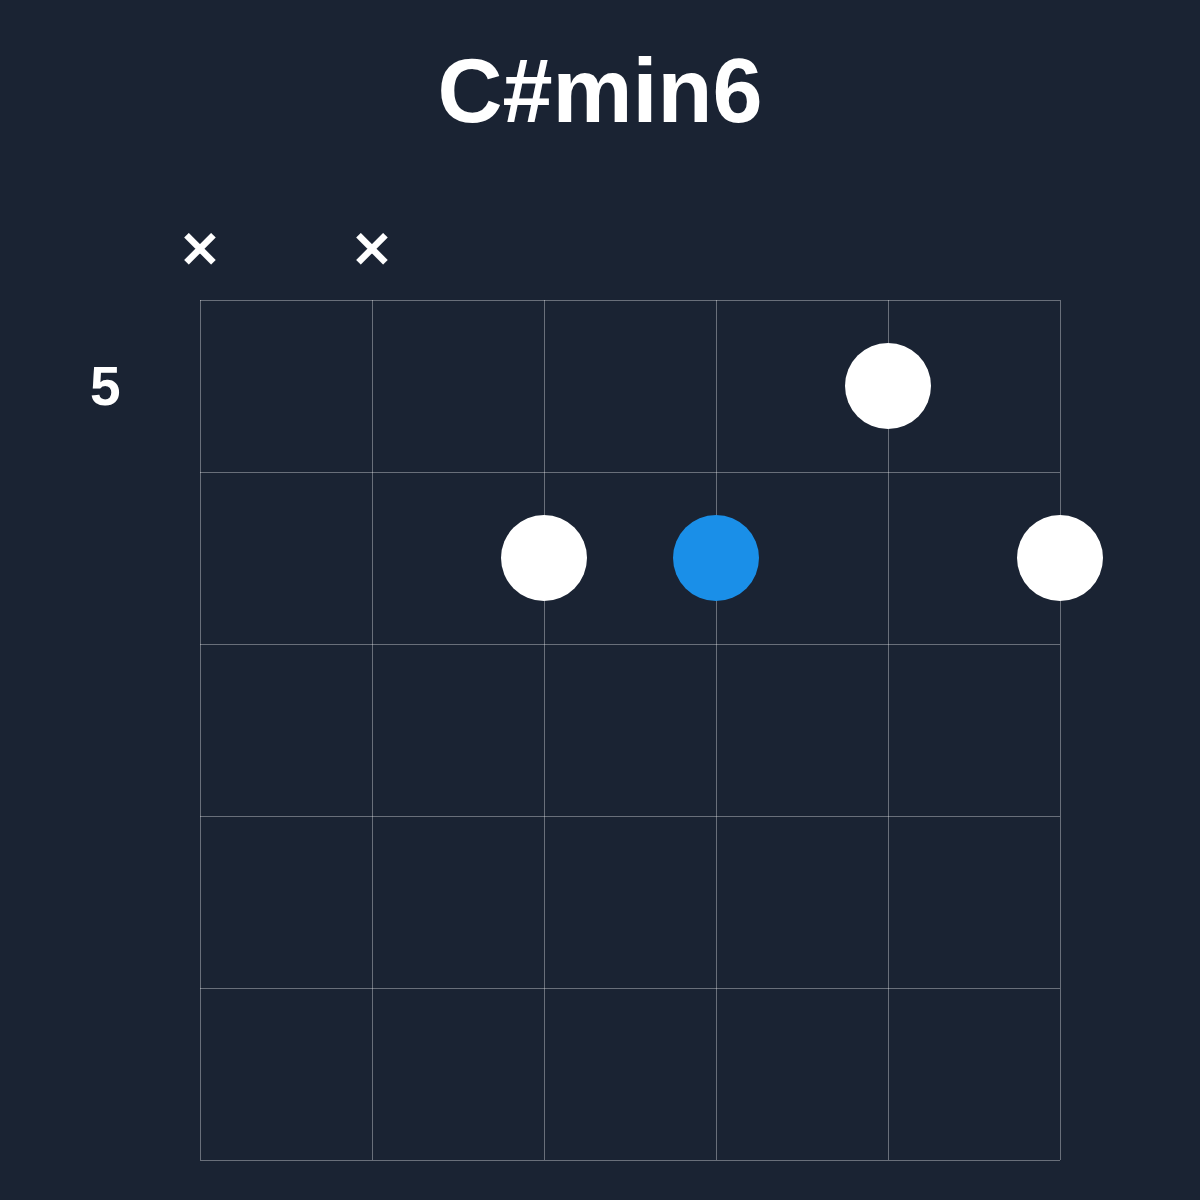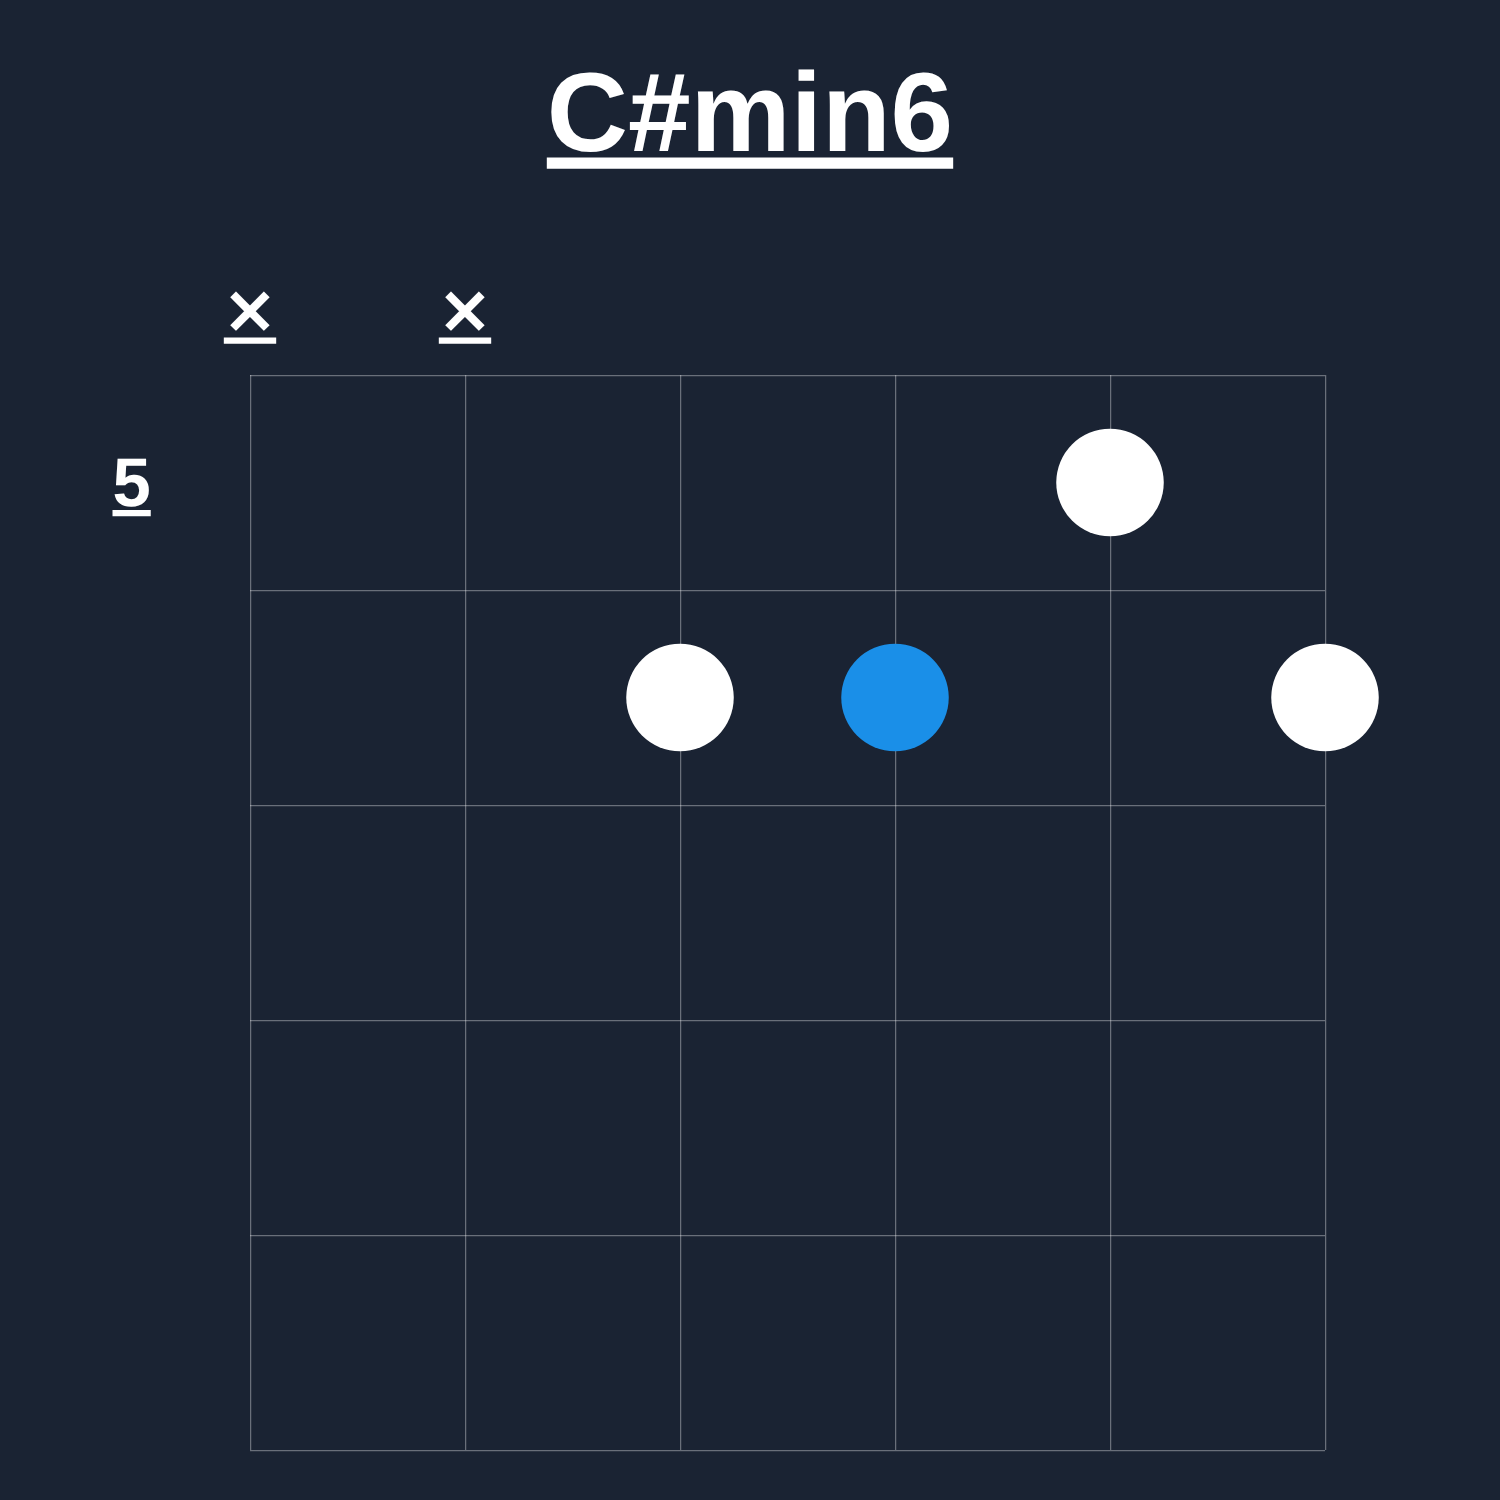--- a/index.html
+++ b/index.html
@@ -1,15 +1,15 @@
 <!DOCTYPE html>
 <html><head>
   <meta charset="utf-8">
   <style>
-    * { margin: 0; padding: 0; box-sizing: border-box; text-decoration: underline; }
+    * { margin: 0; padding: 0; box-sizing: border-box; }
     body {
       width: 1200px;
       height: 1200px;
       background: #1a2333;
       font-family: Arial, Helvetica, sans-serif;
       overflow: hidden;
     }
     .container {
       width: 100%;
       height: 100%;

